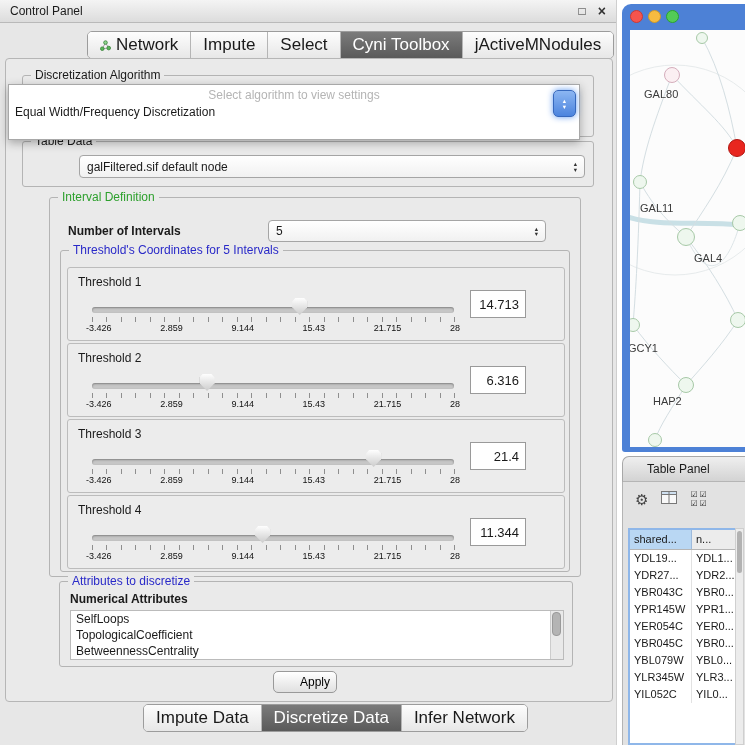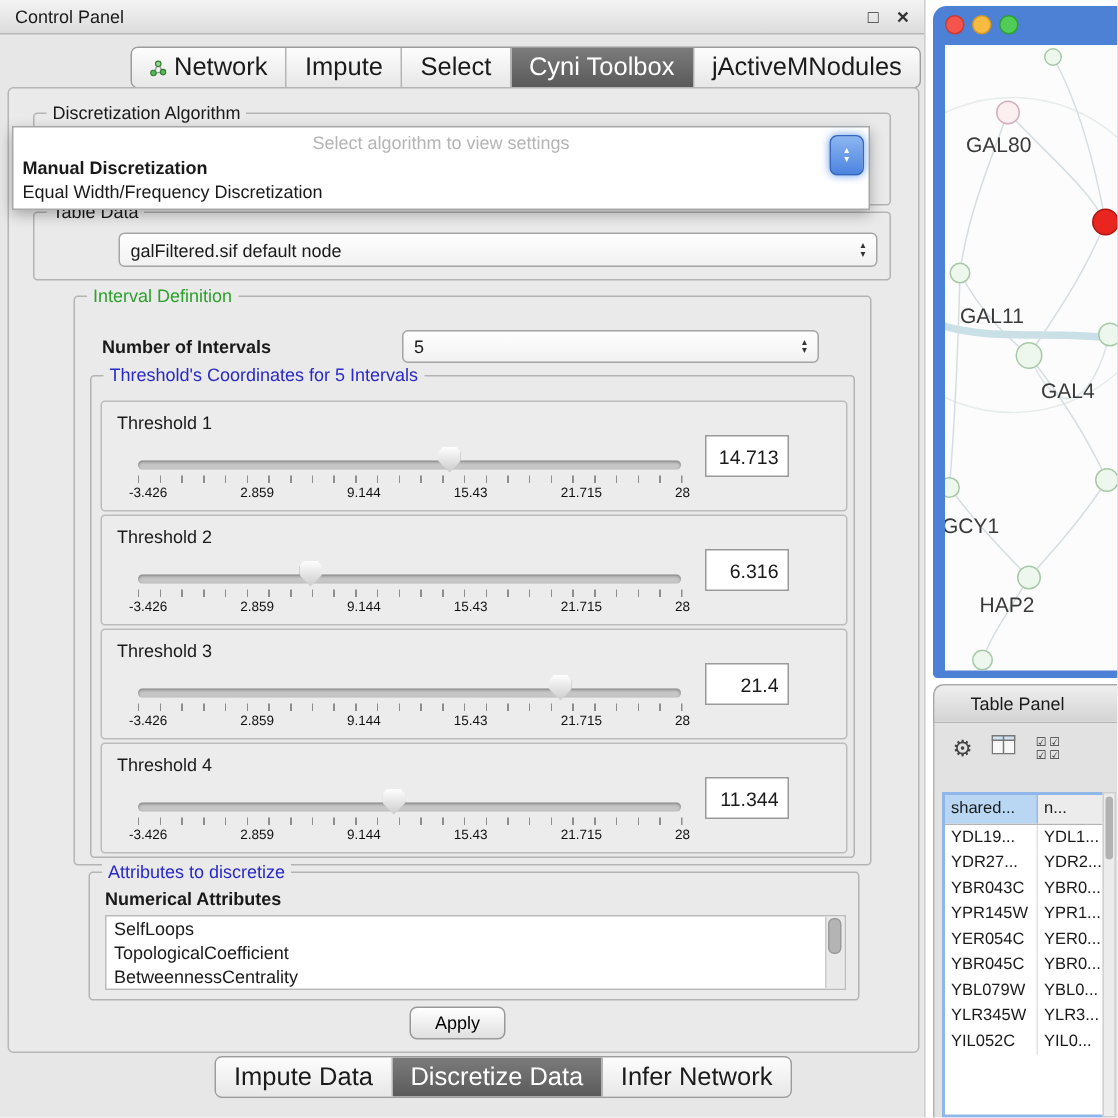--- a/index.html
+++ b/index.html
@@ -49,21 +49,21 @@
   .thr-scale{position:absolute;left:18px;top:55px;width:374px;display:flex;justify-content:space-between;font-size:9px;color:#111;}
   .thr-value{position:absolute;left:402px;top:22px;width:56px;height:28px;background:#fff;border:1px solid #9a9a9a;font-size:13px;text-align:right;line-height:28px;padding-right:6px;box-sizing:border-box;}
 
   .attr-group{left:53px;top:522px;width:512px;height:84px;}
   .attr-title{position:absolute;left:10px;top:10px;font-weight:bold;font-size:12px;}
   .attr-list{position:absolute;left:10px;top:28px;width:494px;height:50px;background:#fff;border:1px solid #bbb;box-sizing:border-box;overflow:hidden;}
   .attr-item{font-size:12px;line-height:16px;padding-left:5px;white-space:nowrap;}
   .attr-scrollbar{position:absolute;right:0;top:0;width:12px;height:48px;background:#e9e9e9;border-left:1px solid #ccc;}
   .attr-thumb{margin:1px;width:9px;height:24px;background:#b4b4b4;border:1px solid #9a9a9a;border-radius:4px;box-sizing:border-box;}
 
-  .apply-btn{position:absolute;left:267px;top:612px;width:64px;height:22px;background:linear-gradient(#ffffff,#e0e0e0);border:1px solid #999;border-radius:5px;font-size:12px;font-family:"Liberation Sans",sans-serif;}
+  .apply-btn{position:absolute;left:267px;top:612px;width:64px;height:22px;background:linear-gradient(#ffffff,#e0e0e0);border:1px solid #999;border-radius:5px;font-size:12px;font-family:"Liberation Sans",sans-serif;text-align:right;}
 
   
   .algo-popup{position:absolute;left:8px;top:84px;width:570px;height:54px;background:#fff;border:1px solid #a8a8a8;box-shadow:0 3px 9px rgba(0,0,0,.3);z-index:40;}
   .popup-placeholder{text-align:center;color:#b4b4b4;font-size:12px;height:16px;padding-top:3px;}
   .popup-item{font-size:12px;padding:1px 6px;white-space:nowrap;}
   .popup-item.bold{font-weight:bold;}
   .combo-stepper-focus{position:absolute;left:553px;top:90px;width:21px;height:25px;z-index:50;border-radius:5px;background:linear-gradient(#8cb6f2,#4c84de);border:1px solid #3668bd;box-shadow:0 0 6px rgba(90,150,240,.95);display:flex;flex-direction:column;align-items:center;justify-content:center;color:#fff;font-size:6.5px;line-height:5.5px;}
   .combo-stepper-focus span{color:#fff;}
 
   
@@ -72,21 +72,21 @@
   .tl{width:13px;height:13px;border-radius:50%;box-sizing:border-box;}
   .tl.red{background:#f5544d;border:1px solid #c93a35;}
   .tl.yellow{background:#f6bb40;border:1px solid #cf9a2a;}
   .tl.green{background:#53cb57;border:1px solid #2ba32f;}
   .network-canvas{position:absolute;left:8px;top:26px;width:115px;height:417px;background:#fcfcfc;overflow:hidden;}
   .network-canvas svg{position:absolute;left:0;top:0;}
   .net-node{position:absolute;border-radius:50%;box-sizing:border-box;}
   .net-node.green{background:#eef7ee;border:1px solid #a7c9a7;}
   .net-node.pink{background:#fbeff2;border:1px solid #d5aebc;}
   .net-node.red{background:#e8261f;border:1px solid #b01712;}
-  .net-label{position:absolute;font-size:14px;color:#3a3a3a;white-space:nowrap;}
+  .net-label{position:absolute;font-size:11px;color:#3a3a3a;white-space:nowrap;}
 
   
   .table-panel-titlebar{position:absolute;left:622px;top:456px;width:123px;height:26px;background:linear-gradient(#efefef,#d3d3d3);border-top:1px solid #a8a8a8;border-left:1px solid #a8a8a8;border-bottom:1px solid #b5b5b5;border-radius:7px 0 0 0;display:flex;align-items:center;padding-left:24px;box-sizing:border-box;font-size:12px;}
   .table-panel-body{position:absolute;left:622px;top:482px;width:123px;height:263px;background:#e2e2e2;border-left:1px solid #b4b4b4;box-sizing:border-box;}
   .tp-toolbar{position:absolute;left:12px;top:8px;display:flex;align-items:center;gap:13px;}
   .tp-gear{font-size:15px;color:#444;line-height:15px;}
   .tp-checks{display:grid;grid-template-columns:9px 9px;font-size:8px;line-height:9px;color:#333;}
   .tp-table{position:absolute;left:5px;top:46px;width:110px;height:217px;background:#fff;border:2px solid #8fb7e9;box-sizing:border-box;overflow:hidden;}
   .tp-header{display:flex;height:19px;border-bottom:1px solid #b5b5b5;}
   .tp-hcell{font-size:11px;line-height:19px;padding-left:4px;box-sizing:border-box;overflow:hidden;white-space:nowrap;}
@@ -259,21 +259,20 @@
       </div>
       <div class="tab">
         <span>Infer Network</span>
       </div>
     </div>
 </div>
 
 <div class="algo-popup">
   <div class="popup-placeholder">Select algorithm to view settings</div>
   <div id="algo-options">
-      <div class="popup-item bold">Manual Discretization</div>
       <div class="popup-item">Equal Width/Frequency Discretization</div>
     </div>
 </div>
 <div class="combo-stepper-focus">
   <span>▴</span>
   <span>▾</span>
 </div>
 
 <div class="network-window">
   <div class="traffic">

